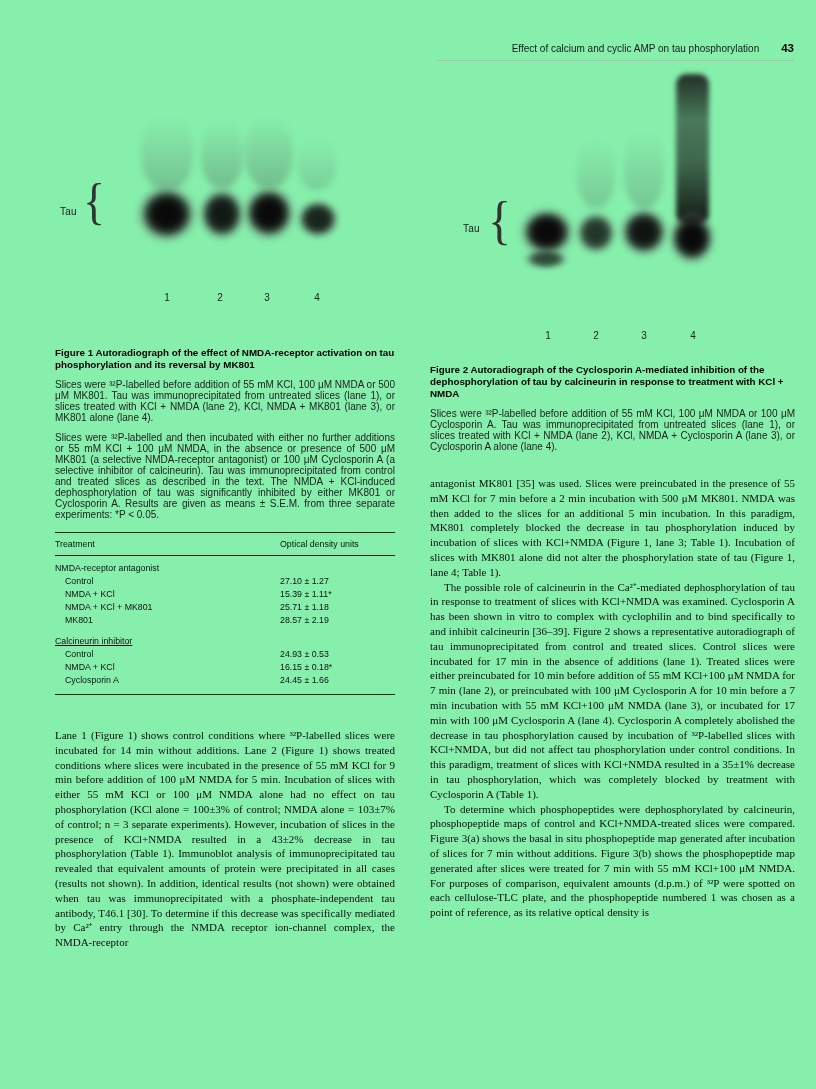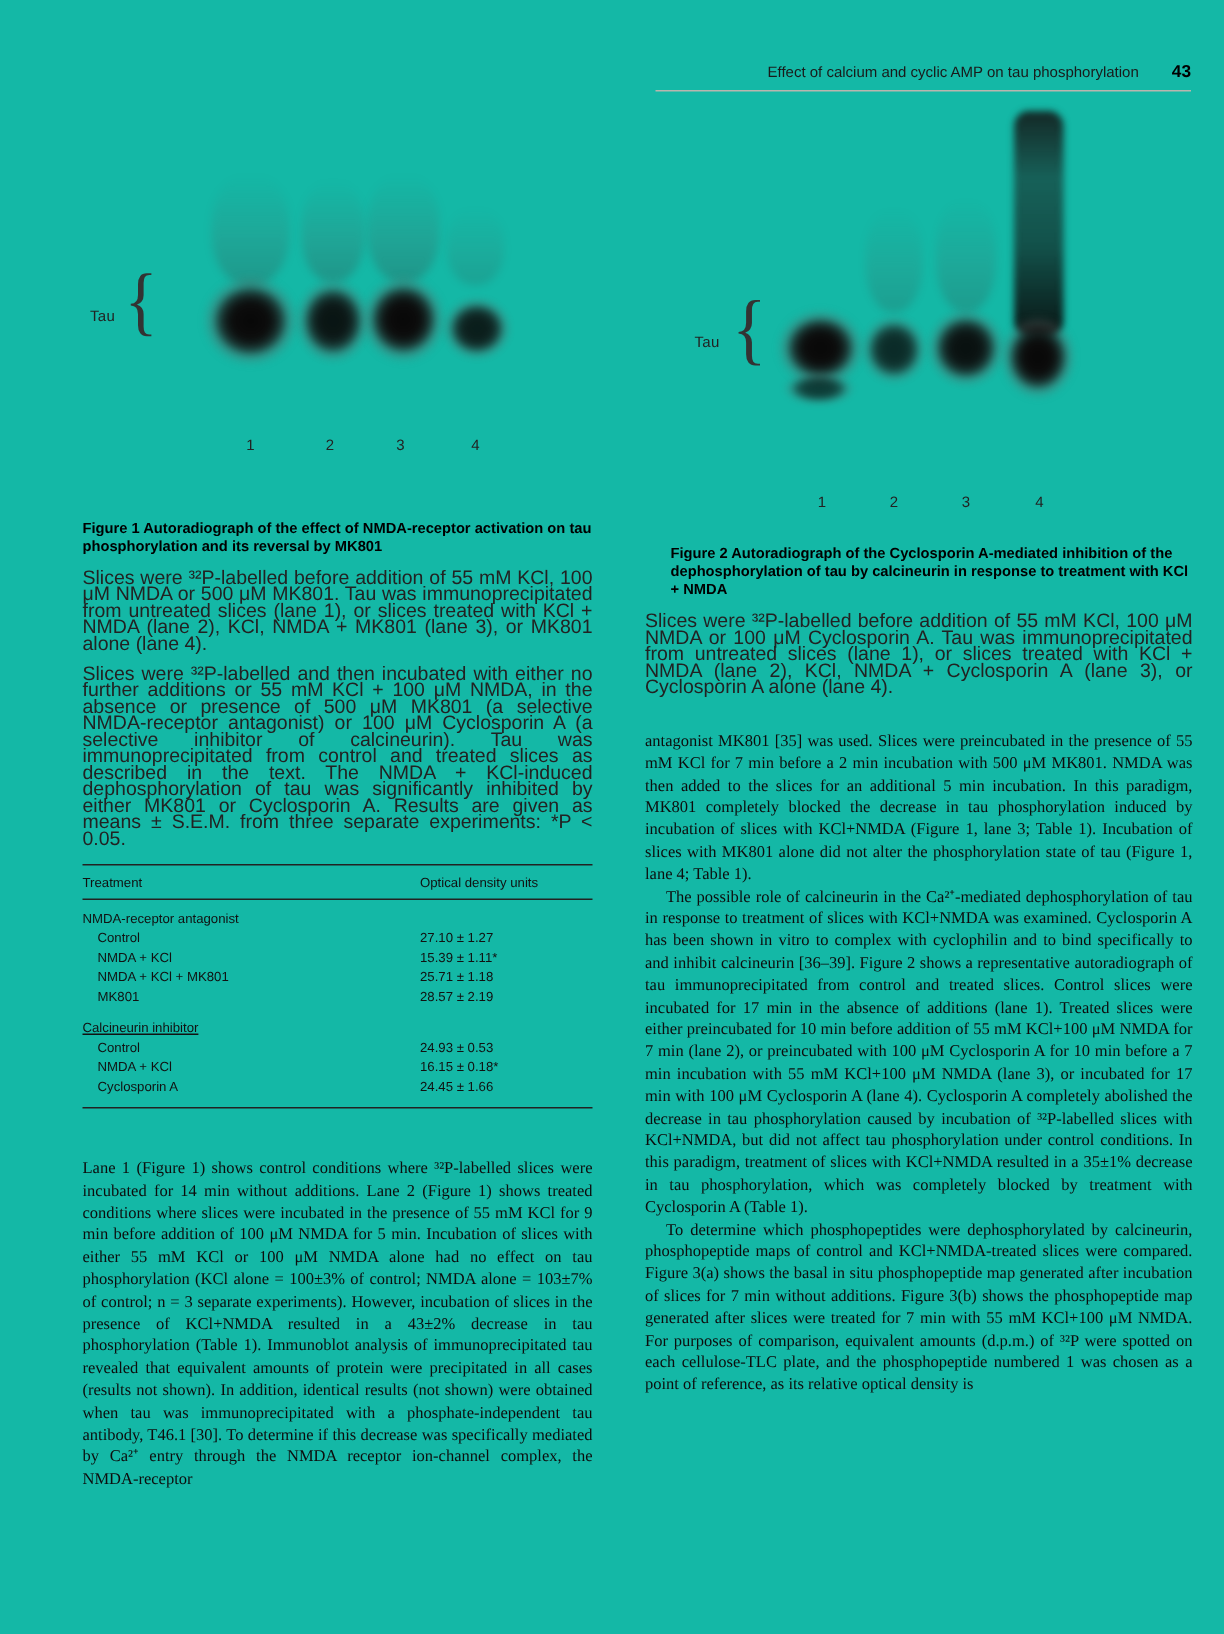--- a/index.html
+++ b/index.html
@@ -1,19 +1,19 @@
 <!DOCTYPE html>
 <html lang="en"><head>
 <meta charset="utf-8">
 <style>
   * { margin:0; padding:0; box-sizing:border-box; }
   html,body { background:#ffffff; }
   .page {
     position:relative; width:816px; height:1089px; margin:0 auto;
-    background:#14b8a6; color:#111; overflow:hidden;
+    background:#86efac; color:#111; overflow:hidden;
     font-family:"Liberation Serif", serif;
   }
 
   
   .running-head {
     position:absolute; top:42px; right:22px; left:437px;
     display:flex; justify-content:flex-end; align-items:baseline; gap:22px;
     font-family:"Liberation Sans", sans-serif;
   }
   .rh-title { font-size:10px; color:#1a1a1a; }
@@ -65,25 +65,25 @@
     position:absolute; width:16px; text-align:center;
     font-family:"Liberation Sans", sans-serif; font-size:10px; color:#222;
   }
 
   
   .fig-title {
     font-family:"Liberation Sans", sans-serif; font-weight:bold;
     font-size:9.8px; line-height:12px; color:#000; text-align:left;
   }
   .fig-caption {
-    font-family:"Liberation Sans", sans-serif; font-size:13px;
+    font-family:"Liberation Sans", sans-serif; font-size:10px;
     line-height:11px; color:#222; text-align:justify;
   }
   .gel1 + .fig-title { margin-top:32px; }
-  .gel2 + .fig-title { margin-top:6px;margin-left:17px; }
+  .gel2 + .fig-title { margin-top:6px; }
   .fig-title + .fig-caption { margin-top:8px; }
 
   
   .table-title { margin-top:34px; }
   .table-note  { margin-top:9px; }
   .dtable { margin-top:12px; font-family:"Liberation Sans", sans-serif; font-size:8.8px; color:#111; }
   .trule { height:1px; background:#222; }
   .thead-row { display:flex; padding:5px 0 4px 0; }
   .trow, .thead-row { line-height:13px; }
   .tcol1 { flex:1 1 auto; }

